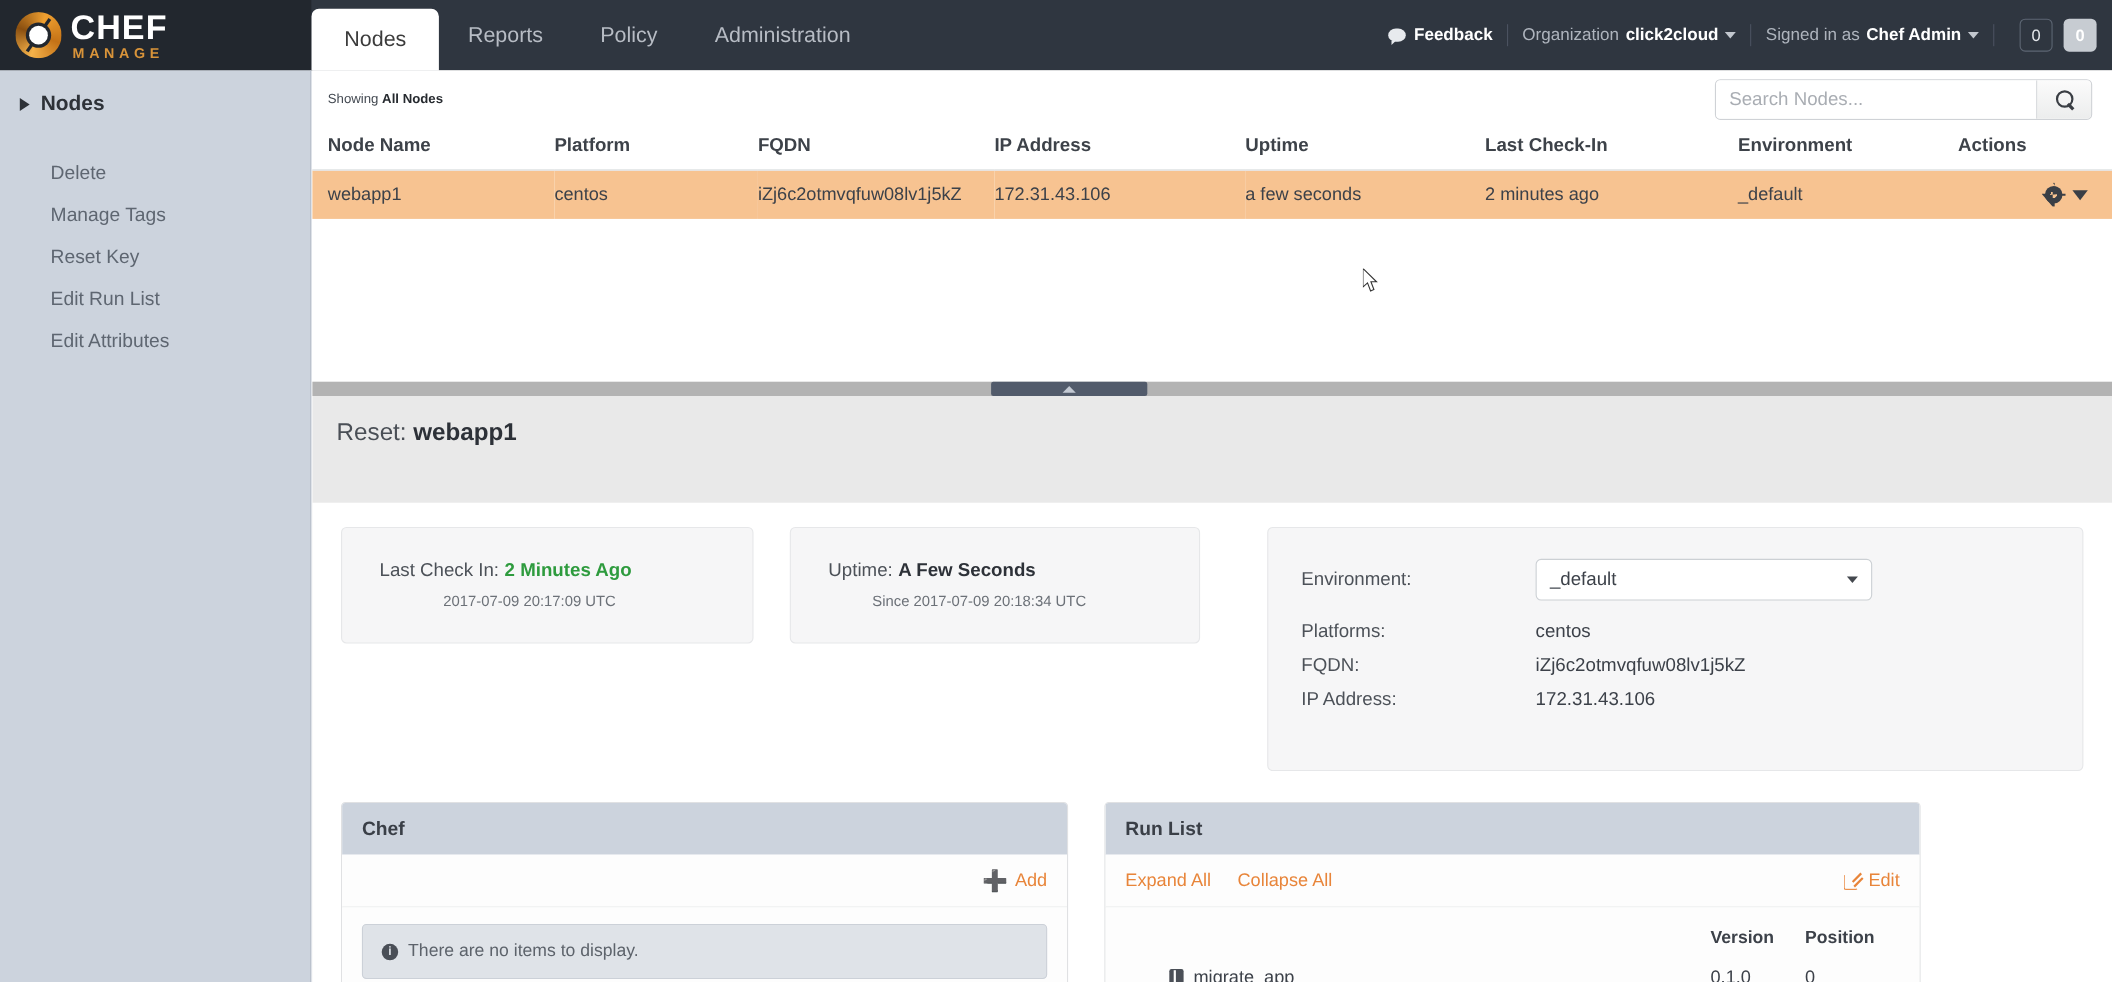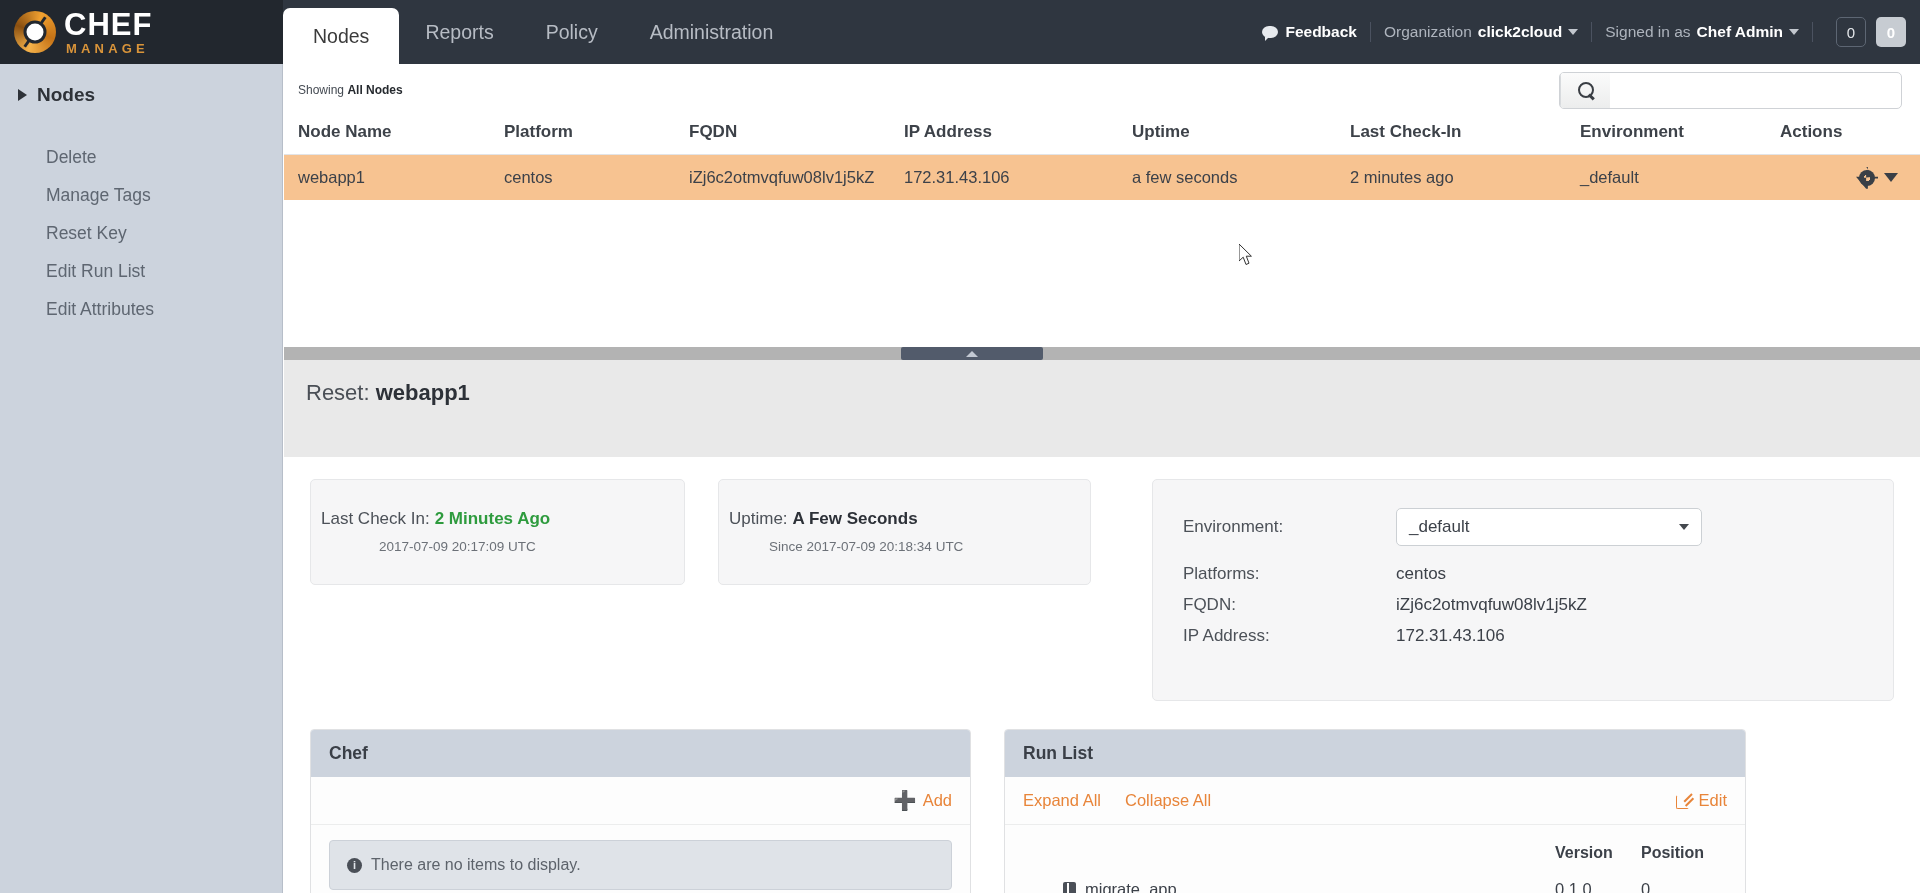--- a/index.html
+++ b/index.html
@@ -309,21 +309,21 @@
     padding: 22px 26px 0 26px;
   }
 
   .row-cards { display: flex; gap: 0; align-items: flex-start; }
   .stat-card {
     background: #f6f6f7;
     border: 1px solid #e6e7e9;
     border-radius: 5px;
     height: 106px;
     display: flex; align-items: center;
-    padding-left: 10px;
+    padding-left: 34px;
   }
   .card-checkin { width: 375px; margin-right: 33px; }
   .card-uptime  { width: 373px; }
   .stat-inner { line-height: 1.45; }
   .stat-line1 { font-size: 17px; color: #4c5158; }
   .stat-label { color: #4c5158; }
   .stat-value { font-weight: bold; color: #2d3138; margin-left: 5px; }
   .stat-value.green { color: #2e9b3e; }
   .stat-sub {
     font-size: 13.5px; color: #6c7178;
@@ -505,20 +505,21 @@
   </div>
 </div>
 
 <div class="main">
 
   <div class="showing-bar">
     <div class="showing-text">
       <span>Showing </span><b>All Nodes</b>
     </div>
     <div class="search-wrap">
+      <input class="search-input" type="text" placeholder="Search Nodes..." style="">
       <button class="search-btn">
         <span class="mag"></span>
       </button>
     </div>
   </div>
 
   <table class="node-table">
     <thead>
       <tr>
         <th class="col-name">Node Name</th>

